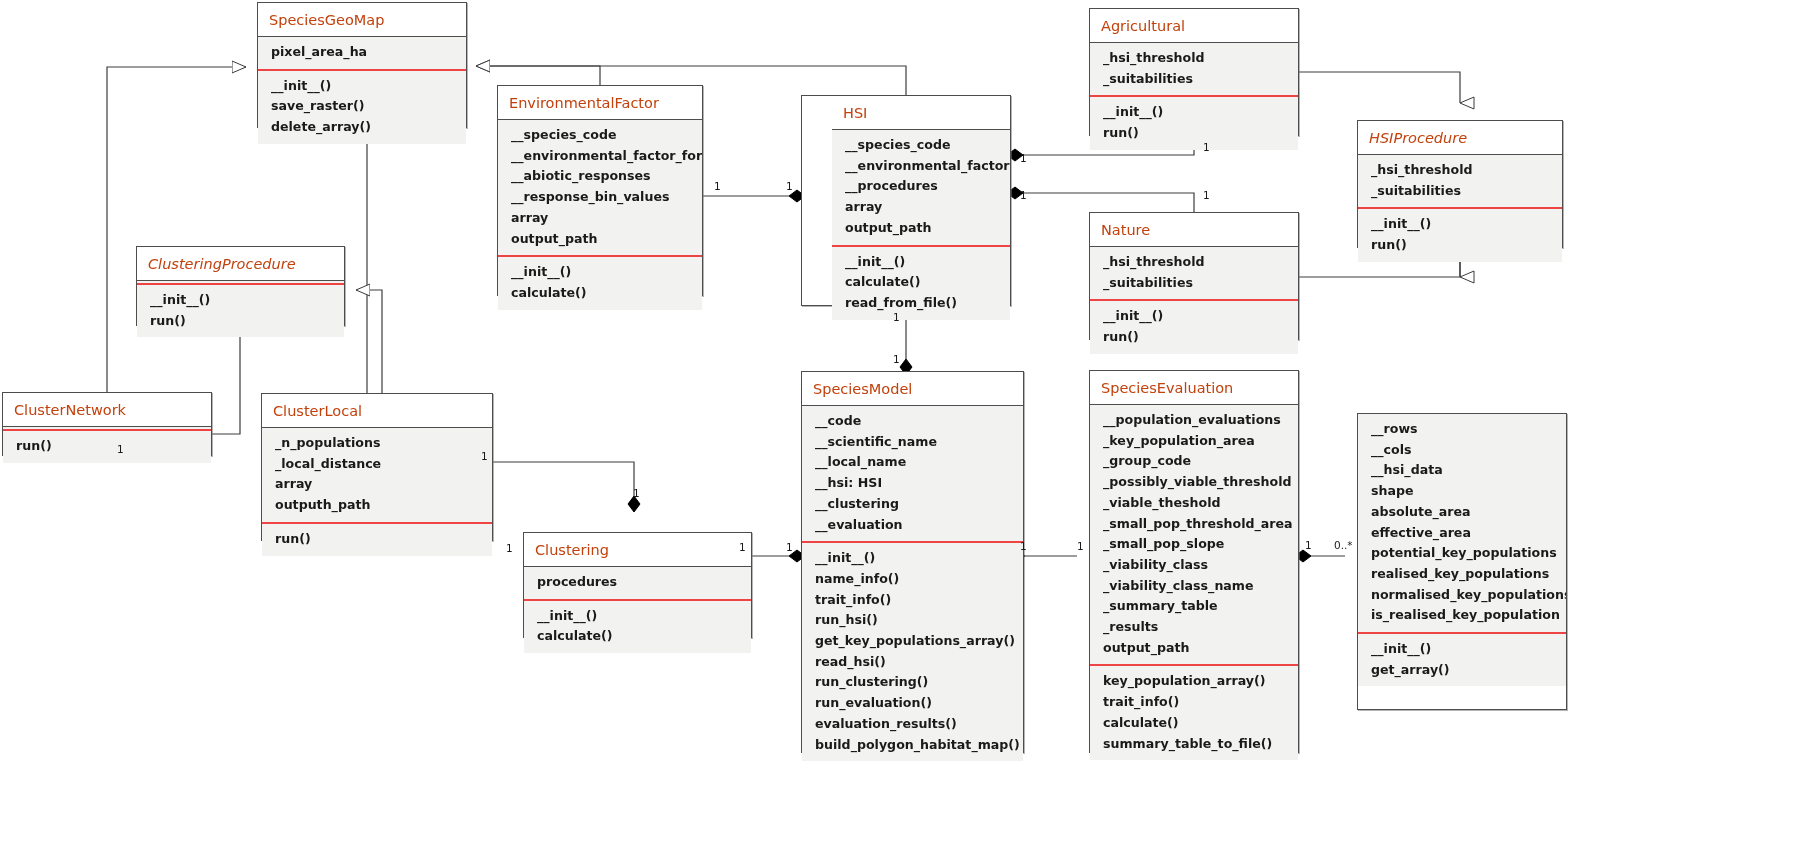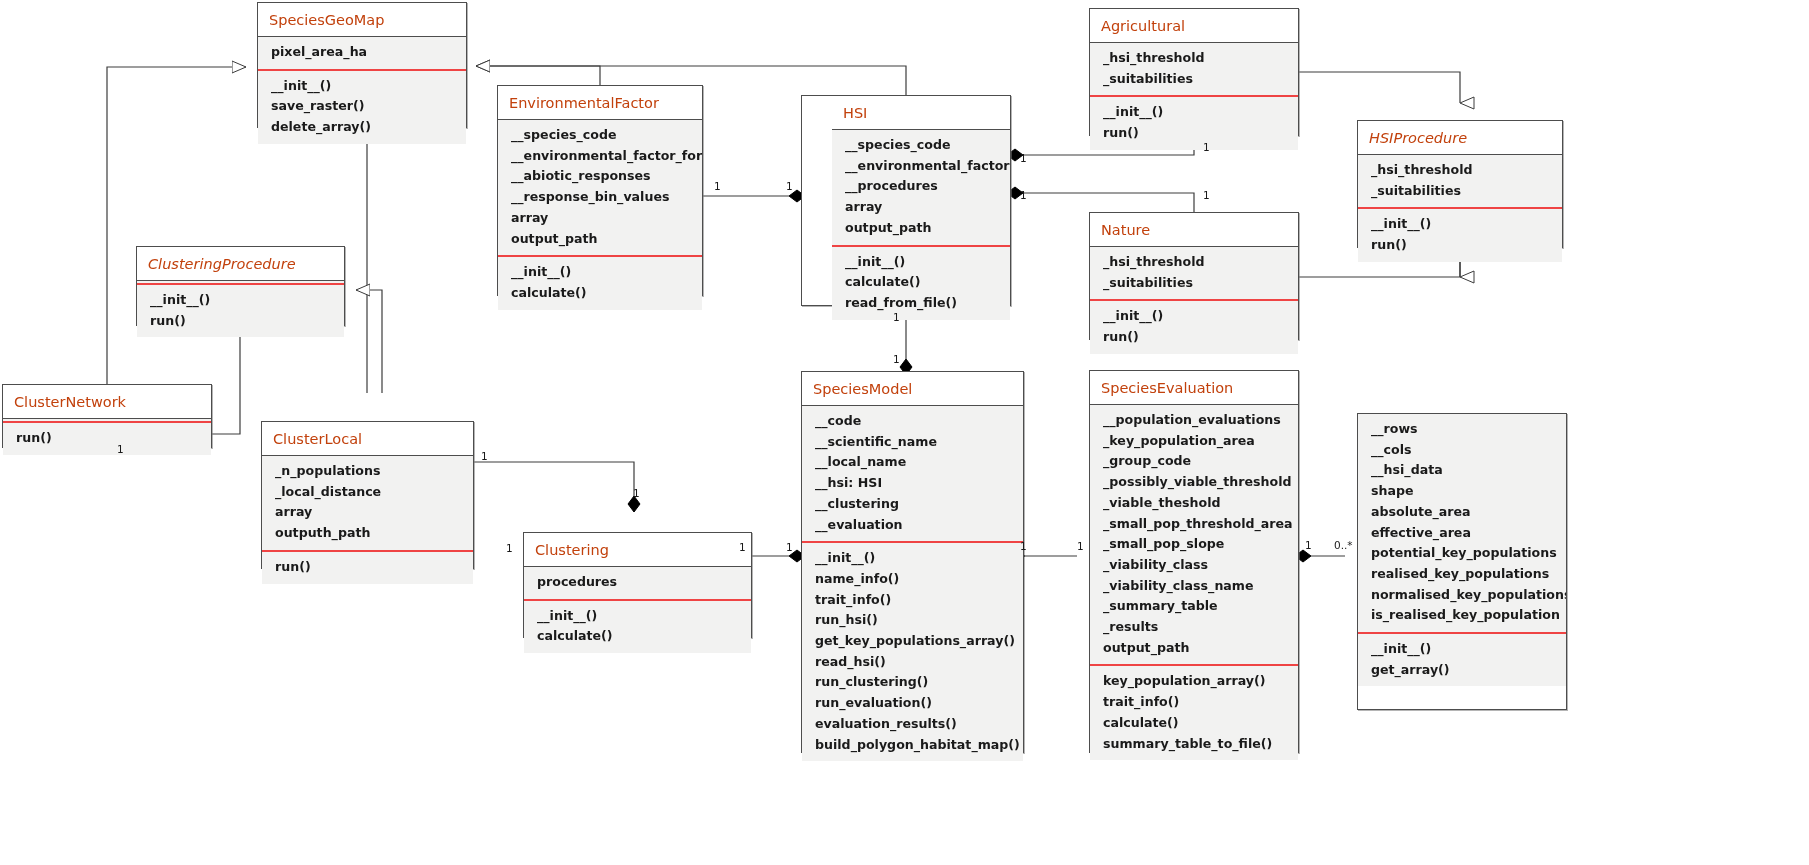--- a/index.html
+++ b/index.html
@@ -231,30 +231,30 @@
       <div class="umlclass" style="left: 136px; top: 246px; width: 209px; height: 80px;">
         <div class="uml-title abstract">ClusteringProcedure</div>
         <div class="uml-body">
           <div class="uml-section" style="padding: 0px; height: 2px;"></div>
           <div class="uml-section">
             <div class="uml-row">__init__()</div>
             <div class="uml-row">run()</div>
           </div>
         </div>
       </div>
-      <div class="umlclass" style="left: 2px; top: 384px; width: 210px; height: 64px;">
+      <div class="umlclass" style="left: 2px; top: 392px; width: 210px; height: 64px;">
         <div class="uml-title">ClusterNetwork</div>
         <div class="uml-body">
           <div class="uml-section" style="padding: 0px; height: 2px;"></div>
           <div class="uml-section">
             <div class="uml-row">run()</div>
           </div>
         </div>
       </div>
-      <div class="umlclass" style="left: 261px; top: 393px; width: 213px; height: 148px; margin-top: 28px;">
+      <div class="umlclass" style="left: 261px; top: 393px; width: 232px; height: 148px;">
         <div class="uml-title">ClusterLocal</div>
         <div class="uml-body">
           <div class="uml-section">
             <div class="uml-row">_n_populations</div>
             <div class="uml-row">_local_distance</div>
             <div class="uml-row">array</div>
             <div class="uml-row">outputh_path</div>
           </div>
           <div class="uml-section">
             <div class="uml-row">run()</div>

